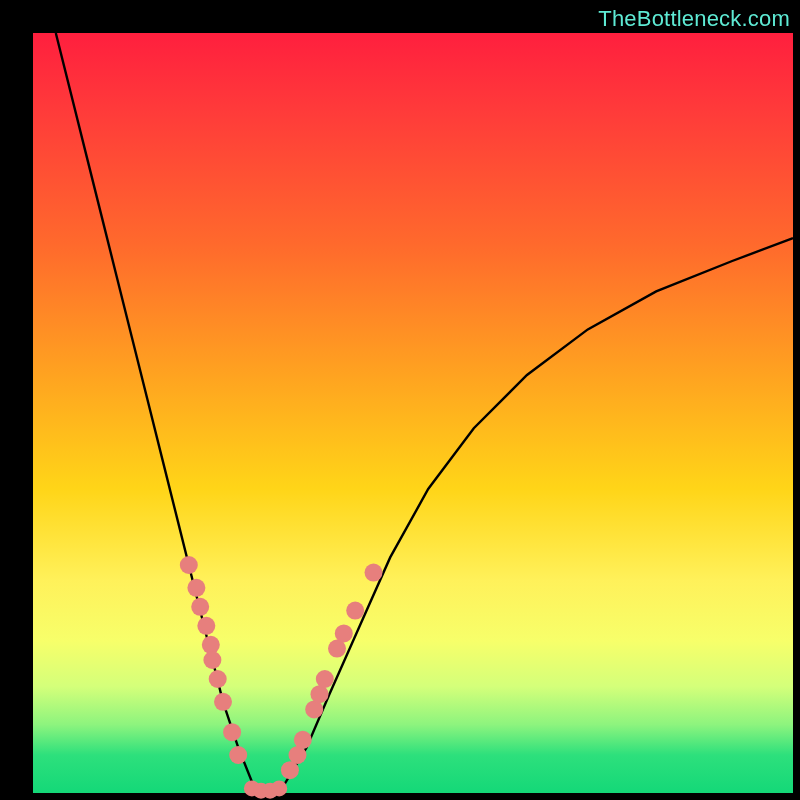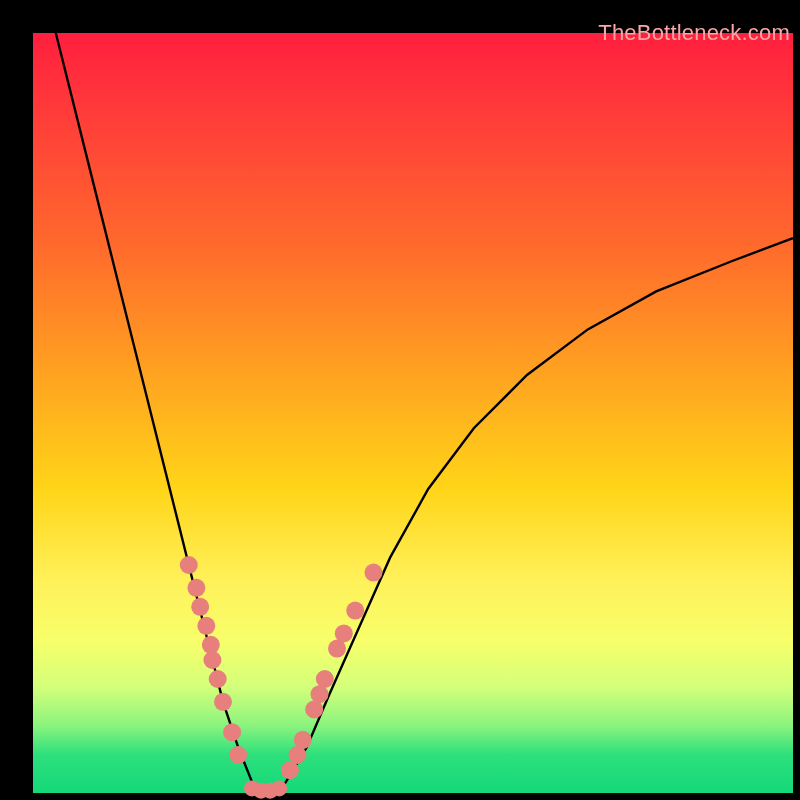--- a/index.html
+++ b/index.html
@@ -25,23 +25,23 @@
       #ffd518 60%,
       #fff15a 72%,
       #f7ff6a 80%,
       #d4ff7a 86%,
       #8df47e 91%,
       #2de07c 95%,
       #14d878 100%);
   }
   .watermark {
     position: absolute;
-    top: 20px;
+    top: 6px;
     right: 10px;
-    color: #fca5a5;
+    color: #5eead4;
     font-size: 22px;
     font-weight: 500;
     letter-spacing: 0.2px;
   }
   svg.curve {
     position: absolute;
     left: 0;
     top: 0;
     width: 760px;
     height: 760px;

